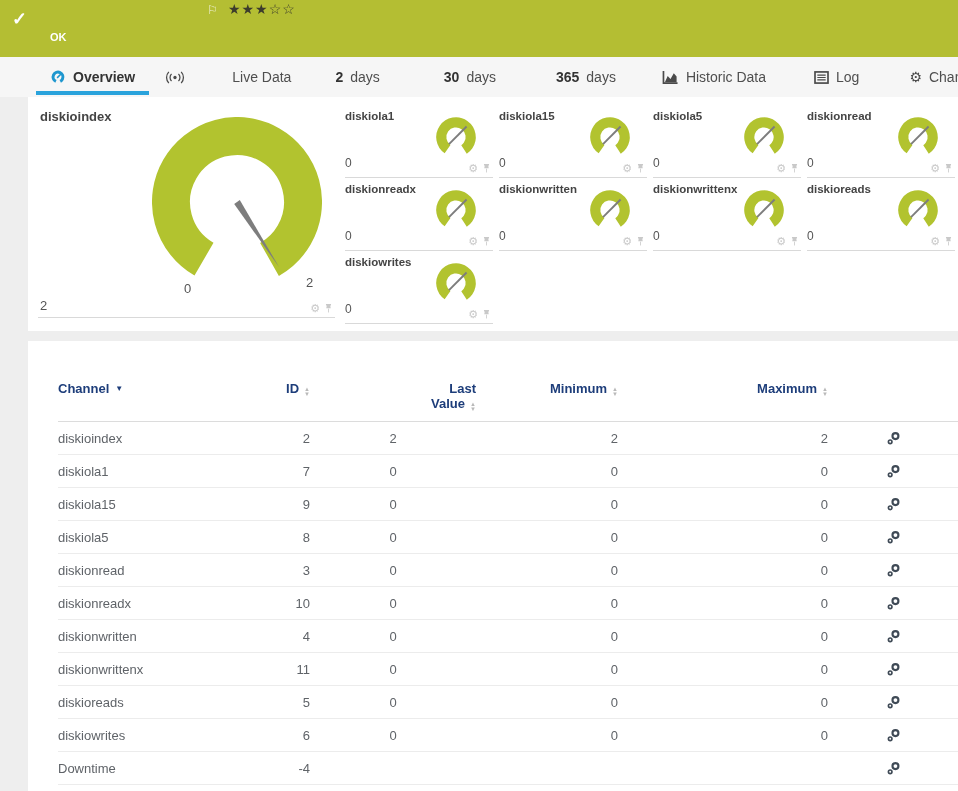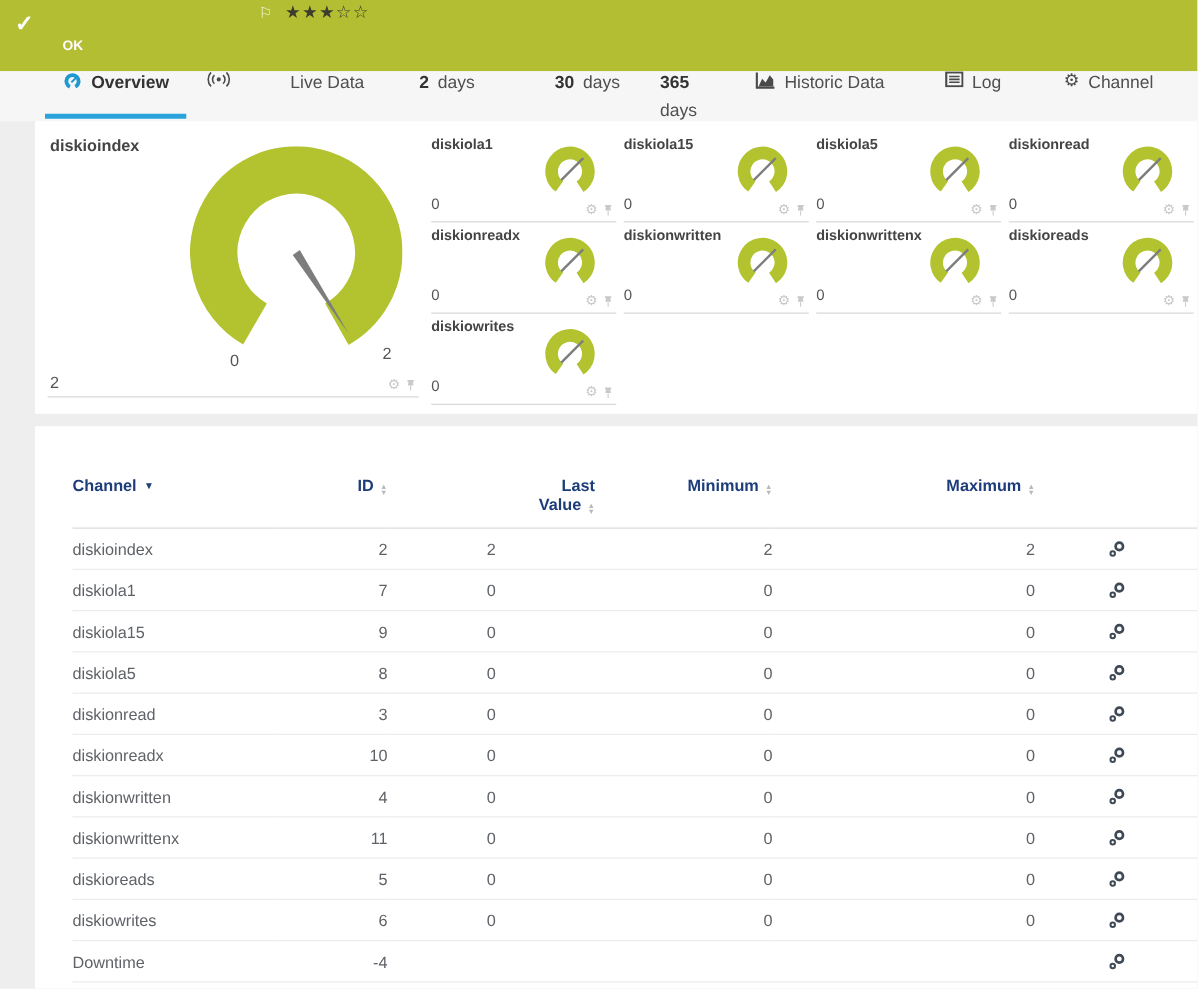--- a/index.html
+++ b/index.html
@@ -18,30 +18,30 @@
   .banner .check { position: absolute; left: 12px; top: 8px; color: #fff; font-size: 18px; font-weight: 700; }
   .banner .title { position: absolute; left: 40px; top: 4px; color: #fff; font-size: 19px; font-weight: 600; }
   .banner .title em { font-style: italic; margin-right: 6px; }
   .banner .flag { position: absolute; left: 207px; top: 3px; color: rgba(255,255,255,0.8); font-size: 12px; }
   .banner .stars { position: absolute; left: 228px; top: 1px; color: #3c3c2c; font-size: 14px; letter-spacing: 1px; }
   .banner .ok { position: absolute; left: 50px; top: 31px; color: #fff; font-size: 11px; font-weight: 700; }
 
   
   .tabstrip { position: absolute; left: 0; top: 57px; width: 958px; height: 40px; background: #f6f6f6;
               display: flex; align-items: center; padding-left: 36px; font-size: 14px; color: #4f4f4f; }
-  .tab { display: flex; align-items: flex-start; gap: 7px; height: 100%; position: relative; cursor: pointer; white-space: nowrap; }
+  .tab { display: flex; align-items: center; gap: 7px; height: 100%; position: relative; cursor: pointer; white-space: nowrap; }
   .tab .ticon { display: inline-flex; color: #4a4a4a; }
   .tab.active { color: #333; font-weight: 700; padding: 0 14px; }
   .tab.active .ticon { color: #1f97cf; }
   .tab.active .underline { position: absolute; left: 0; right: 0; bottom: 2px; height: 4px; background: #2aa3dc; }
   .tab .num { font-weight: 700; color: #333; }
   .t-live { margin-left: 16px; gap: 47px; }
   .t-2d { margin-left: 44px; }
   .t-30d { margin-left: 64px; }
-  .t-365d { margin-left: 32px; flex-direction: column; }
+  .t-365d { margin-left: 60px; }
   .t-hist { margin-left: 46px; }
   .t-log { margin-left: 48px; }
   .t-set { margin-left: 50px; }
   .gear-glyph { font-size: 14px; line-height: 1; }
 
   
   .card-gauges { position: absolute; left: 28px; top: 97px; width: 930px; height: 234px; background: #fff; }
   .main-panel { position: absolute; left: 10px; top: 8px; width: 297px; height: 213px; border-bottom: 1px solid #d9d9d9; }
   .main-panel .g-title { position: absolute; left: 2px; top: 4px; font-size: 13px; font-weight: 700; color: #444; }
   .main-panel svg.main-gauge { position: absolute; left: 114px; top: 12px; }

